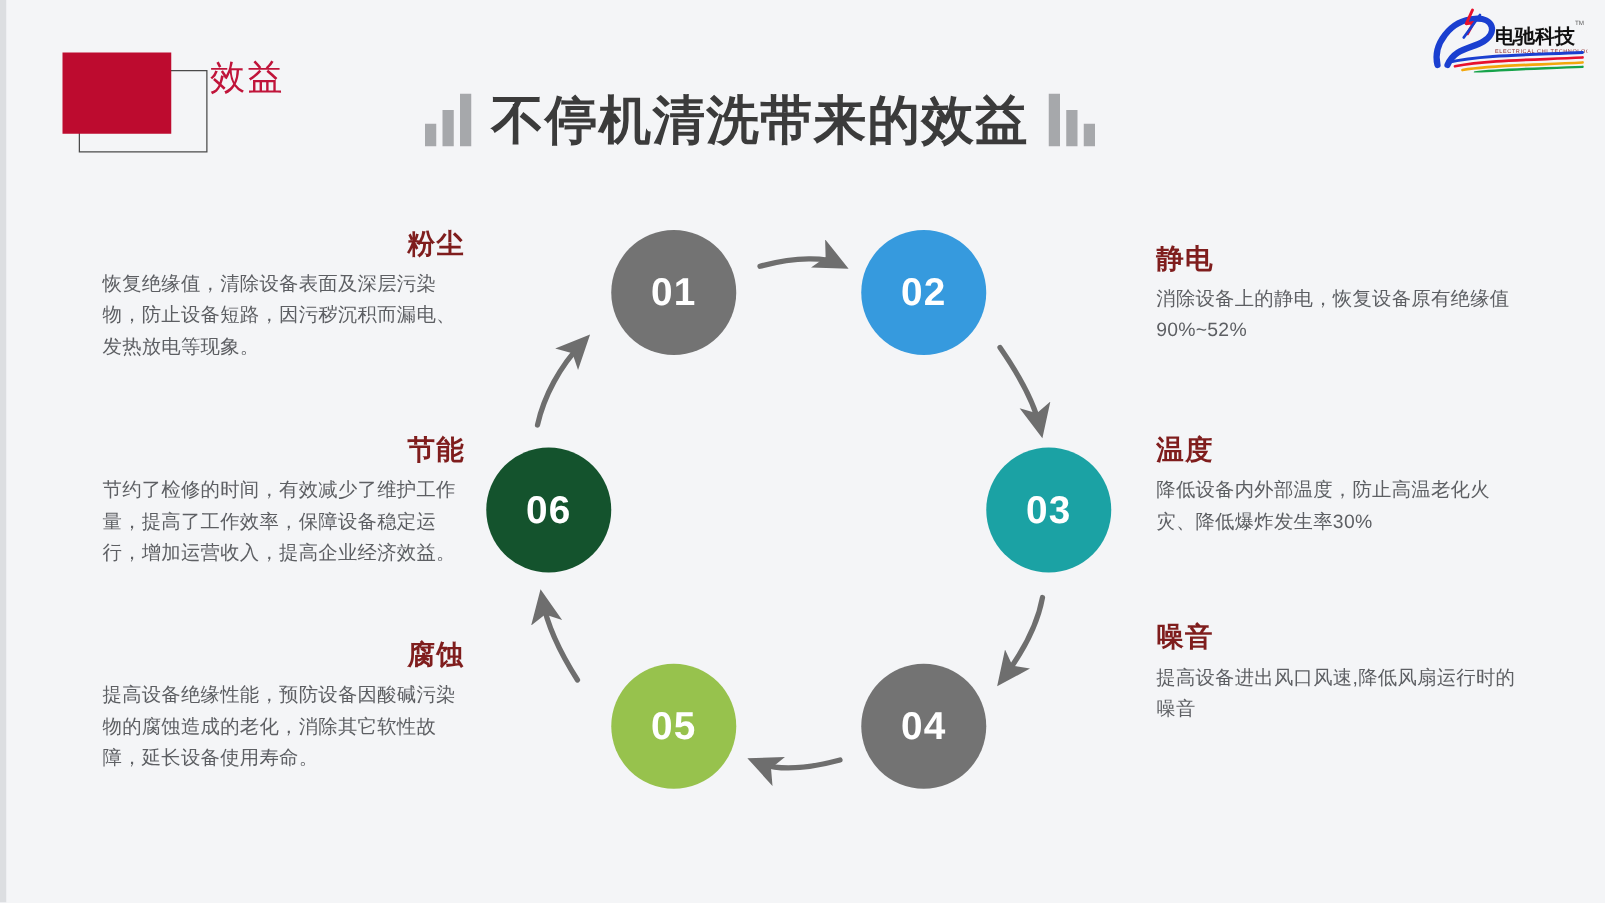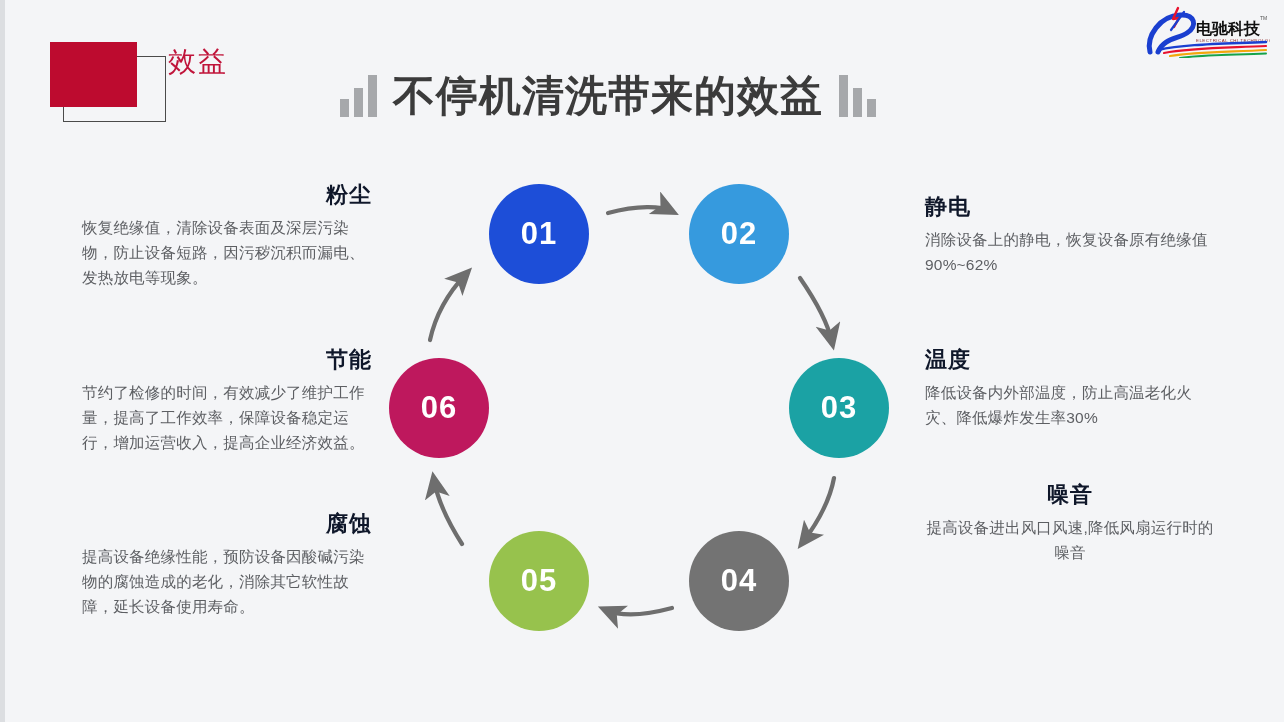--- a/index.html
+++ b/index.html
@@ -130,40 +130,40 @@
   }
 
   
   .block {
     position: absolute;
     width: 290px;
   }
   .block .title {
     font-size: 22px;
     font-weight: bold;
-    color: #0f172a;
+    color: #7f1d1d;
     line-height: 1.1;
     margin-bottom: 8px;
     letter-spacing: 1px;
   }
   .block .body {
     font-size: 15.5px;
     color: #5d5f63;
     line-height: 1.62;
     letter-spacing: 0.2px;
   }
   .block.left { text-align: left; }
   .block.left .title { text-align: right; }
 
   .blk-dust      { left: 82px;  top: 183px; }
   .blk-energy    { left: 82px;  top: 348px; }
   .blk-corrosion { left: 82px;  top: 512px; }
   .blk-static    { left: 925px; top: 183px; margin-top: 12px; }
   .blk-temp      { left: 925px; top: 348px; }
-  .blk-noise     { left: 925px; top: 483px; text-align: center; }
+  .blk-noise     { left: 925px; top: 498px; }
 </style>
 </head>
 <body>
 
 <div id="slide">
 
   <div class="edge-strip"></div>
 
   <div class="badge-wrap">
     <div class="badge-outline"></div>
@@ -210,36 +210,36 @@
       <g stroke="#6e6e6e" stroke-width="4.2" fill="none" stroke-linecap="round" marker-end="url(#ah)">
         <path d="M228 51 C258 43, 281 44, 291 49"></path>
         <path d="M420 116 C438 142, 448 162, 452 180"></path>
         <path d="M454 316 C450 338, 438 360, 423 380"></path>
         <path d="M292 446 C262 454, 240 454, 226 448"></path>
         <path d="M 82 382 C 68 360, 58 340, 54 318"></path>
         <path d="M 50 178 C 55 155, 68 131, 86 112"></path>
       </g>
     </svg>
 
-    <div class="node node-01" style="background: #1d4ed8;">
+    <div class="node node-01" style="background: #737373;">
       <span>01</span>
     </div>
     <div class="node node-02" style="background: rgb(54, 154, 222); text-align: right;">
       <span>02</span>
     </div>
     <div class="node node-03" style="background: rgb(27, 162, 164);">
       <span>03</span>
     </div>
     <div class="node node-04" style="background: #737373;">
       <span>04</span>
     </div>
     <div class="node node-05" style="background: rgb(151, 194, 77);">
       <span>05</span>
     </div>
-    <div class="node node-06" style="background: #be185d;">
+    <div class="node node-06" style="background: #14532d;">
       <span>06</span>
     </div>
   </div>
 
   <div class="block left blk-dust">
     <div class="title">粉尘</div>
     <div class="body">恢复绝缘值，清除设备表面及深层污染物，防止设备短路，因污秽沉积而漏电、发热放电等现象。</div>
   </div>
 
   <div class="block left blk-energy">
@@ -247,21 +247,21 @@
     <div class="body">节约了检修的时间，有效减少了维护工作量，提高了工作效率，保障设备稳定运行，增加运营收入，提高企业经济效益。</div>
   </div>
 
   <div class="block left blk-corrosion">
     <div class="title">腐蚀</div>
     <div class="body">提高设备绝缘性能，预防设备因酸碱污染物的腐蚀造成的老化，消除其它软性故障，延长设备使用寿命。</div>
   </div>
 
   <div class="block right blk-static">
     <div class="title">静电</div>
-    <div class="body">消除设备上的静电，恢复设备原有绝缘值90%~62%</div>
+    <div class="body">消除设备上的静电，恢复设备原有绝缘值90%~52%</div>
   </div>
 
   <div class="block right blk-temp">
     <div class="title">温度</div>
     <div class="body">降低设备内外部温度，防止高温老化火灾、降低爆炸发生率30%</div>
   </div>
 
   <div class="block right blk-noise">
     <div class="title">噪音</div>
     <div class="body">提高设备进出风口风速,降低风扇运行时的噪音</div>

